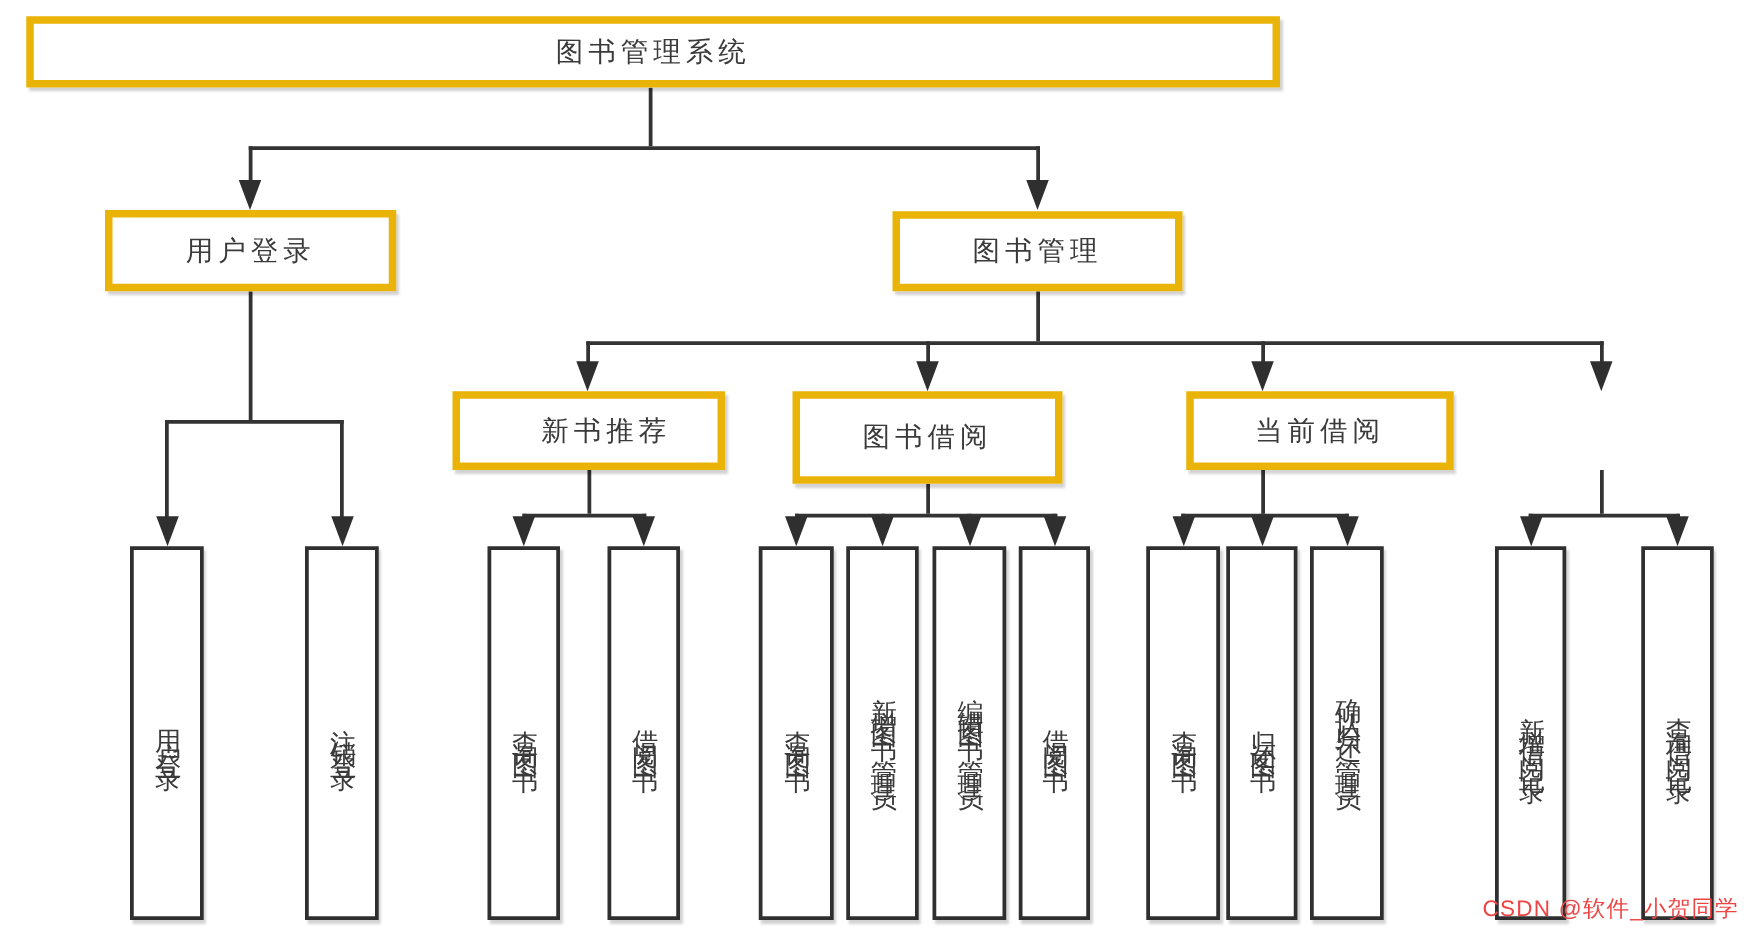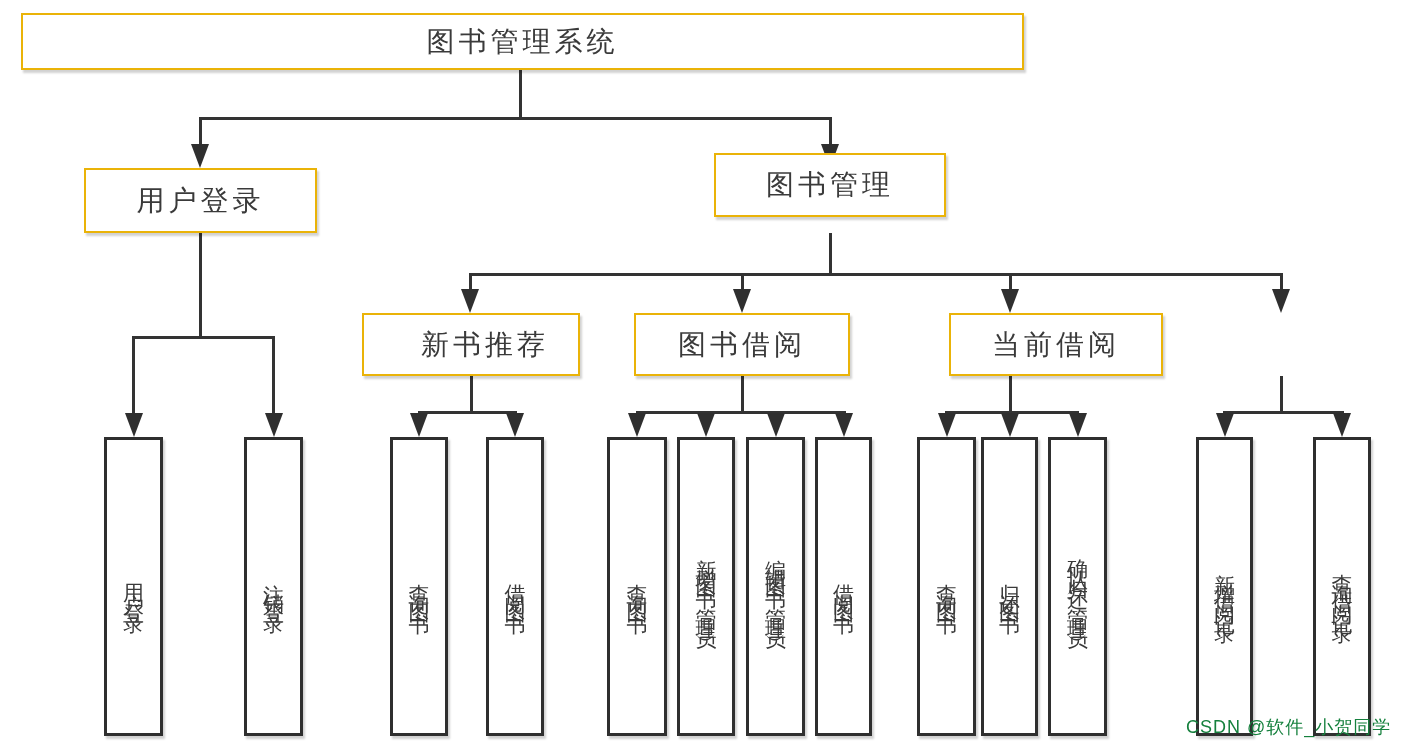--- a/index.html
+++ b/index.html
@@ -1,43 +1,43 @@
 <!DOCTYPE html>
 <html><head>
 <meta charset="utf-8">
 <style>
   html,body{margin:0;padding:0;background:#ffffff;}
   .stage{
     position:relative;width:1405px;height:747px;background:#ffffff;overflow:hidden;
     font-family:"Liberation Sans","DejaVu Sans",sans-serif;color:#3a3a3a;
   }
   .hbox{
-    position:absolute;box-sizing:border-box;background:#ffffff;border:2px solid #eab308;
+    position:absolute;box-sizing:border-box;background:#ffffff;border:6px solid #eab308;
     display:flex;align-items:center;justify-content:center;
-    font-size:28px;letter-spacing:4px;z-index:2;
+    font-size:22px;letter-spacing:4px;z-index:2;
     box-shadow:2px 3px 2px rgba(0,0,0,0.18);
   }
   .vbox{
     position:absolute;box-sizing:border-box;background:#ffffff;border:3px solid #2f2f2f;
     display:flex;align-items:center;justify-content:center;
     writing-mode:vertical-rl;text-orientation:mixed;
     font-size:21px;letter-spacing:10px;z-index:2;
     box-shadow:2px 3px 2px rgba(0,0,0,0.18);
     top:437px;height:299px;
   }
   .vl{position:absolute;width:3px;background:#333333;z-index:1;}
   .hl{position:absolute;height:3px;background:#333333;z-index:1;}
   .arr{
     position:absolute;width:0;height:0;z-index:1;
     border-left:9px solid transparent;border-right:9px solid transparent;
     border-top:24px solid #2f2f2f;
   }
   .watermark{
     position:absolute;left:1186px;top:715px;z-index:10;
-    font-size:18px;letter-spacing:1px;color:#15803d;white-space:nowrap;
+    font-size:18px;letter-spacing:1px;color:#ef4444;white-space:nowrap;
   }
 </style>
 </head>
 <body>
 
 <div class="stage">
 
   <div class="hbox" style="left:21px;top:13px;width:1003px;height:57px;">
     <span>图书管理系统</span>
   </div>
@@ -45,21 +45,21 @@
   <div class="vl" style="left:518.5px;top:70px;height:47px;"></div>
   <div class="hl" style="left:198.5px;top:117px;width:633px;"></div>
   <div class="vl" style="left:198.5px;top:117px;height:45px;"></div>
   <div class="vl" style="left:828.5px;top:117px;height:45px;"></div>
   <div class="arr" style="left:191px;top:144px;"></div>
   <div class="arr" style="left:821px;top:144px;"></div>
 
   <div class="hbox" style="left:84px;top:168px;width:233px;height:65px;">
     <span>用户登录</span>
   </div>
-  <div class="hbox" style="left:714px;top:153px;width:232px;height:64px;">
+  <div class="hbox" style="left:714px;top:169px;width:232px;height:64px;">
     <span>图书管理</span>
   </div>
 
   <div class="vl" style="left:198.5px;top:233px;height:103px;"></div>
   <div class="hl" style="left:132px;top:336px;width:143px;"></div>
   <div class="vl" style="left:132px;top:336px;height:95px;"></div>
   <div class="vl" style="left:272px;top:336px;height:95px;"></div>
   <div class="arr" style="left:124.5px;top:413px;"></div>
   <div class="arr" style="left:264.5px;top:413px;"></div>
 
@@ -70,21 +70,21 @@
   <div class="vl" style="left:1008.5px;top:273px;height:34px;"></div>
   <div class="vl" style="left:1279.5px;top:273px;height:34px;"></div>
   <div class="arr" style="left:461px;top:289px;"></div>
   <div class="arr" style="left:733px;top:289px;"></div>
   <div class="arr" style="left:1001px;top:289px;"></div>
   <div class="arr" style="left:1272px;top:289px;"></div>
 
   <div class="hbox" style="left:362px;top:313px;width:218px;height:63px;padding-left:28px;">
     <span>新书推荐</span>
   </div>
-  <div class="hbox" style="left:634px;top:313px;width:216px;height:63px;">
+  <div class="hbox" style="left:634px;top:313px;width:216px;height:74px;">
     <span>图书借阅</span>
   </div>
   <div class="hbox" style="left:903px;top:313px;width:214px;height:63px;margin-left:46px;">
     <span>当前借阅</span>
   </div>
 
   <div class="vl" style="left:469.5px;top:376px;height:35px;"></div>
   <div class="hl" style="left:417.5px;top:411px;width:99px;"></div>
   <div class="vl" style="left:417.5px;top:411px;height:20px;"></div>
   <div class="vl" style="left:513.5px;top:411px;height:20px;"></div>

